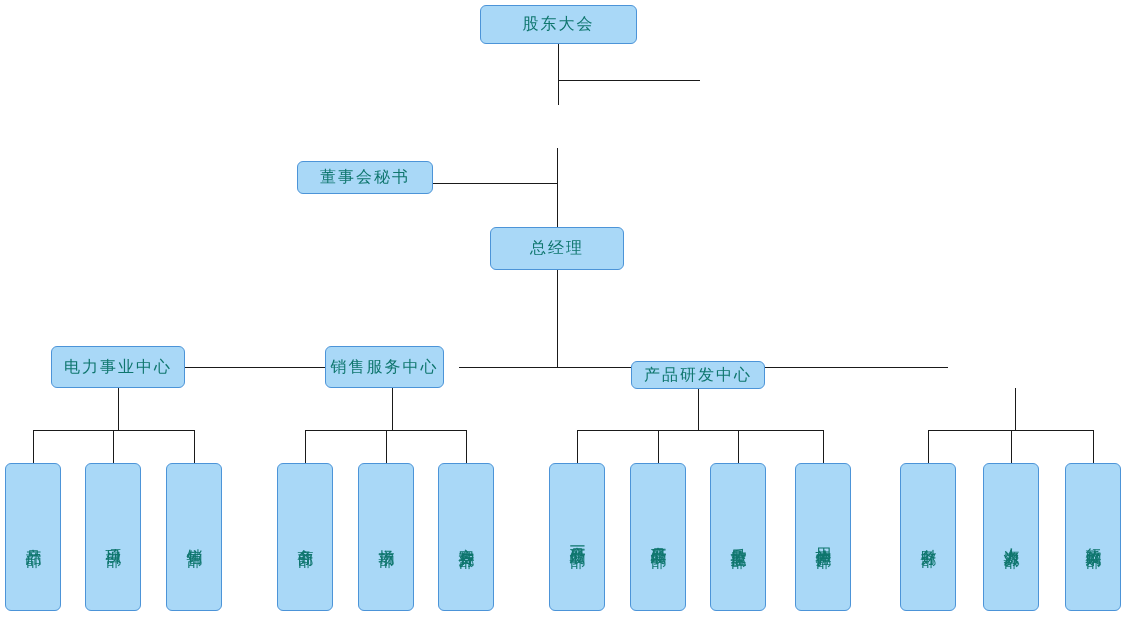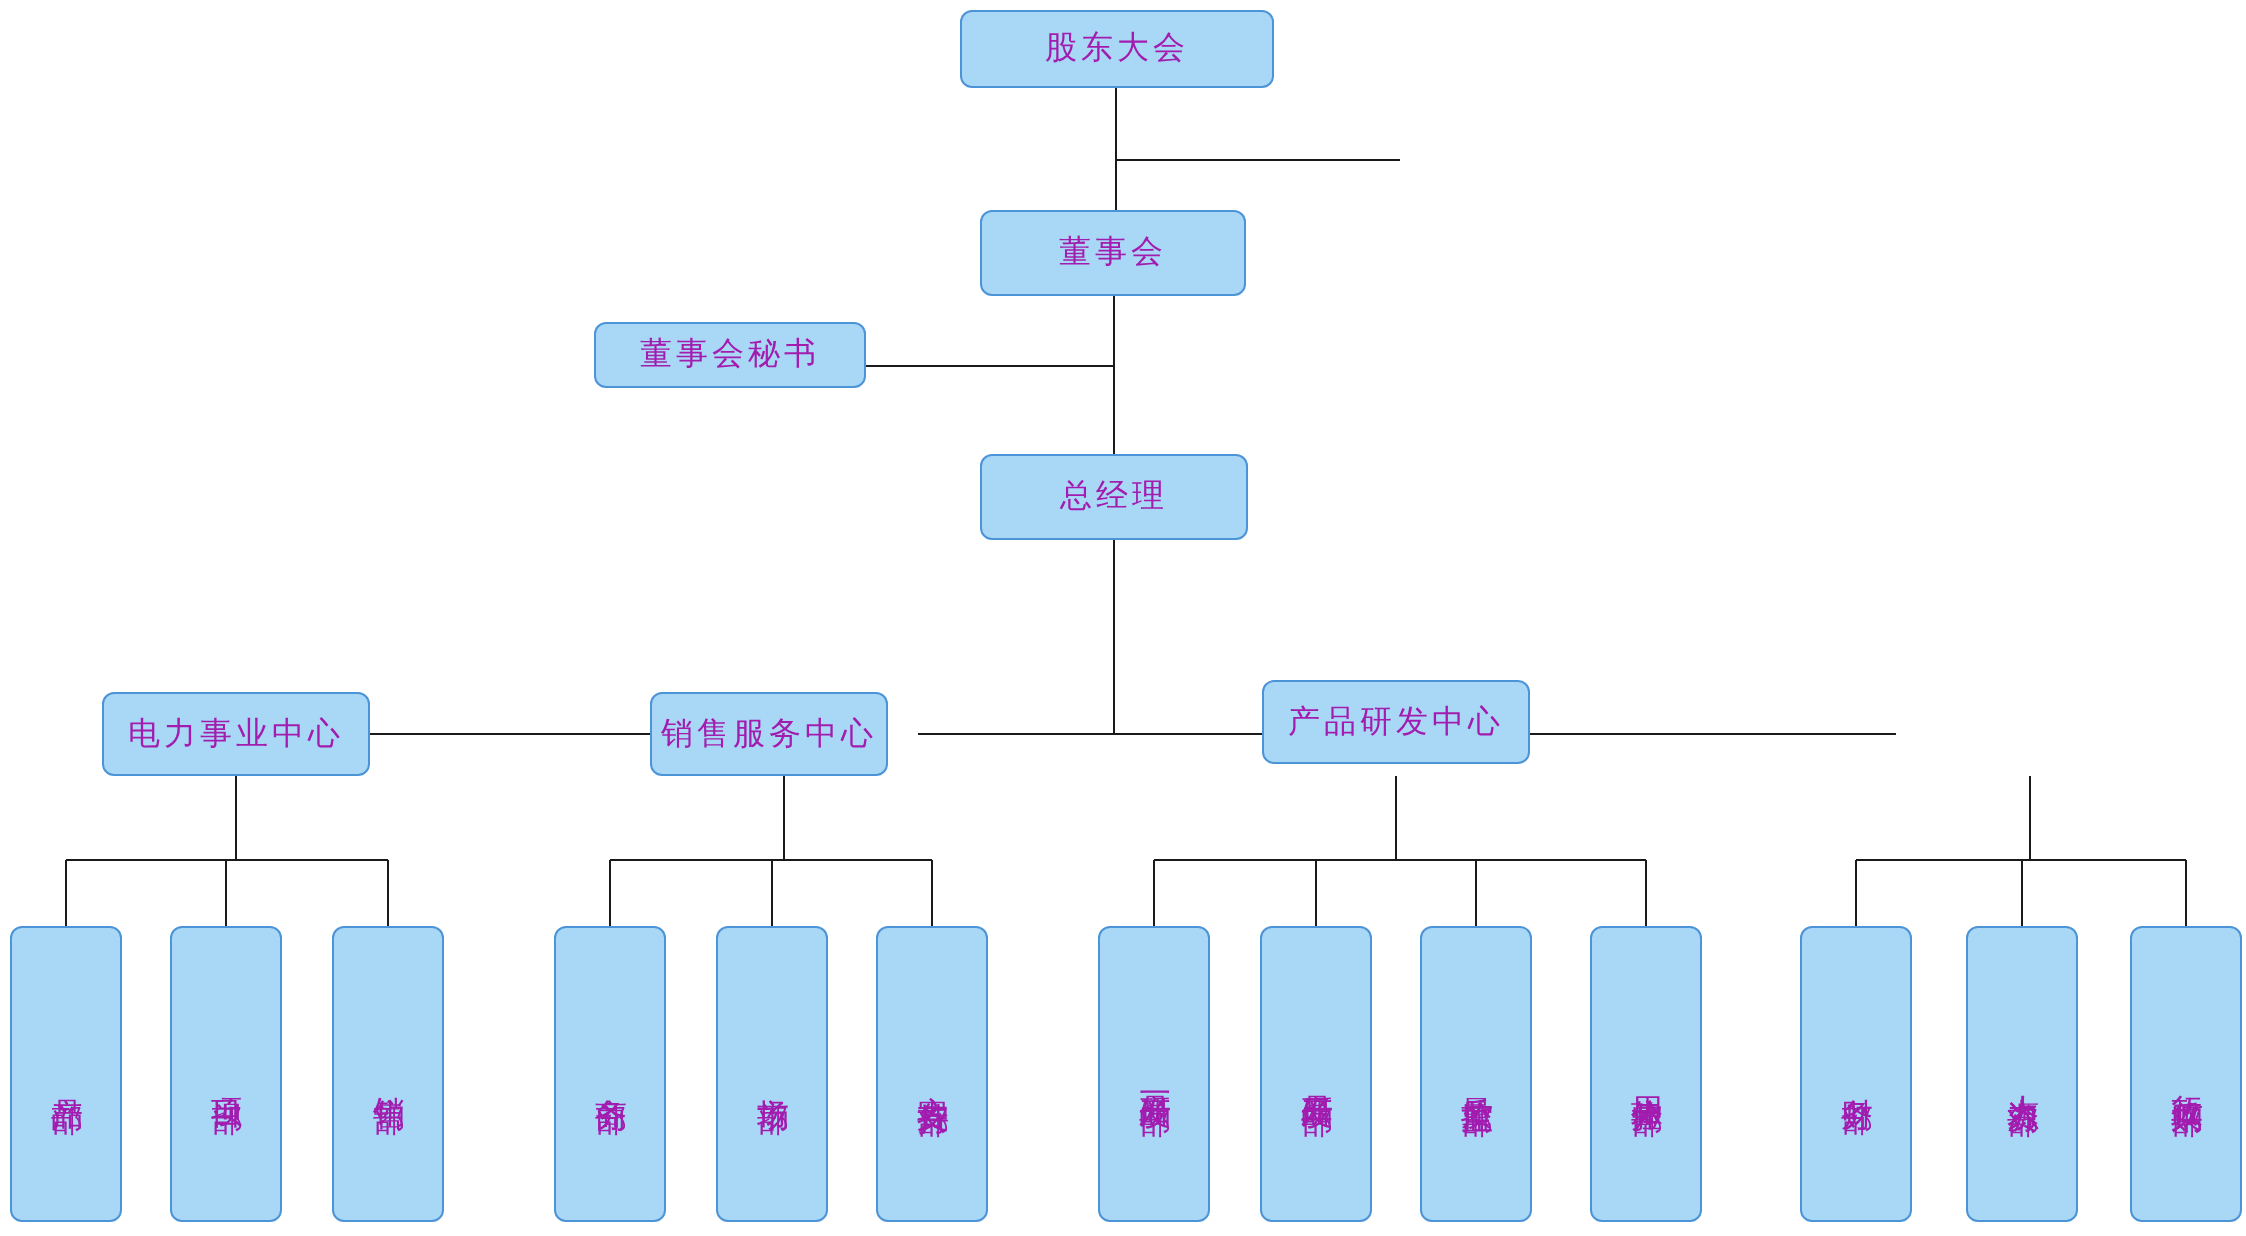--- a/index.html
+++ b/index.html
@@ -27,21 +27,21 @@
     stroke: #1a1a1a;
     stroke-width: 1;
     shape-rendering: crispEdges;
   }
   .node {
     position: absolute;
     box-sizing: border-box;
     background: #a9d8f7;
     border: 1px solid #4c94d8;
     border-radius: 6px;
-    color: #a21caf;
+    color: #0f766e;
     font-size: 16px;
     display: flex;
     align-items: center;
     justify-content: center;
     text-align: center;
     letter-spacing: 2px;
     cursor: default;
   }
   .node.vertical {
     width: 56px;
@@ -91,31 +91,30 @@
     <line x1="1015" y1="388" x2="1015" y2="430"></line>
     <line x1="928" y1="430" x2="1093" y2="430"></line>
     <line x1="928" y1="430" x2="928" y2="463"></line>
     <line x1="1011" y1="430" x2="1011" y2="463"></line>
     <line x1="1093" y1="430" x2="1093" y2="463"></line>
   </svg>
 
   <div class="node" style="left:480px;top:5px;width:157px;height:39px">股东大会</div>
 
 
-  <div class="node" style="left:490px;top:105px;width:133px;height:43px">董事会</div>
 
   <div class="node" style="left:297px;top:161px;width:136px;height:33px">董事会秘书</div>
 
   <div class="node" style="left:51px;top:346px;width:134px;height:42px">电力事业中心</div>
 
   <div class="node" style="left:490px;top:227px;width:134px;height:43px">总经理</div>
 
   <div class="node" style="left:325px;top:346px;width:119px;height:42px">销售服务中心</div>
 
-  <div class="node" style="left:631px;top:340px;width:134px;height:42px">产品研发中心</div>
+  <div class="node" style="left:631px;top:361px;width:134px;height:28px">产品研发中心</div>
 
 
   <div class="node vertical" style="left:5px;top:463px">产品部</div>
   <div class="node vertical" style="left:85px;top:463px">项目部</div>
   <div class="node vertical" style="left:166px;top:463px">销售部</div>
 
   <div class="node vertical" style="left:277px;top:463px">商务部</div>
   <div class="node vertical" style="left:358px;top:463px">市场部</div>
   <div class="node vertical" style="left:438px;top:463px">客户支持部</div>
 

